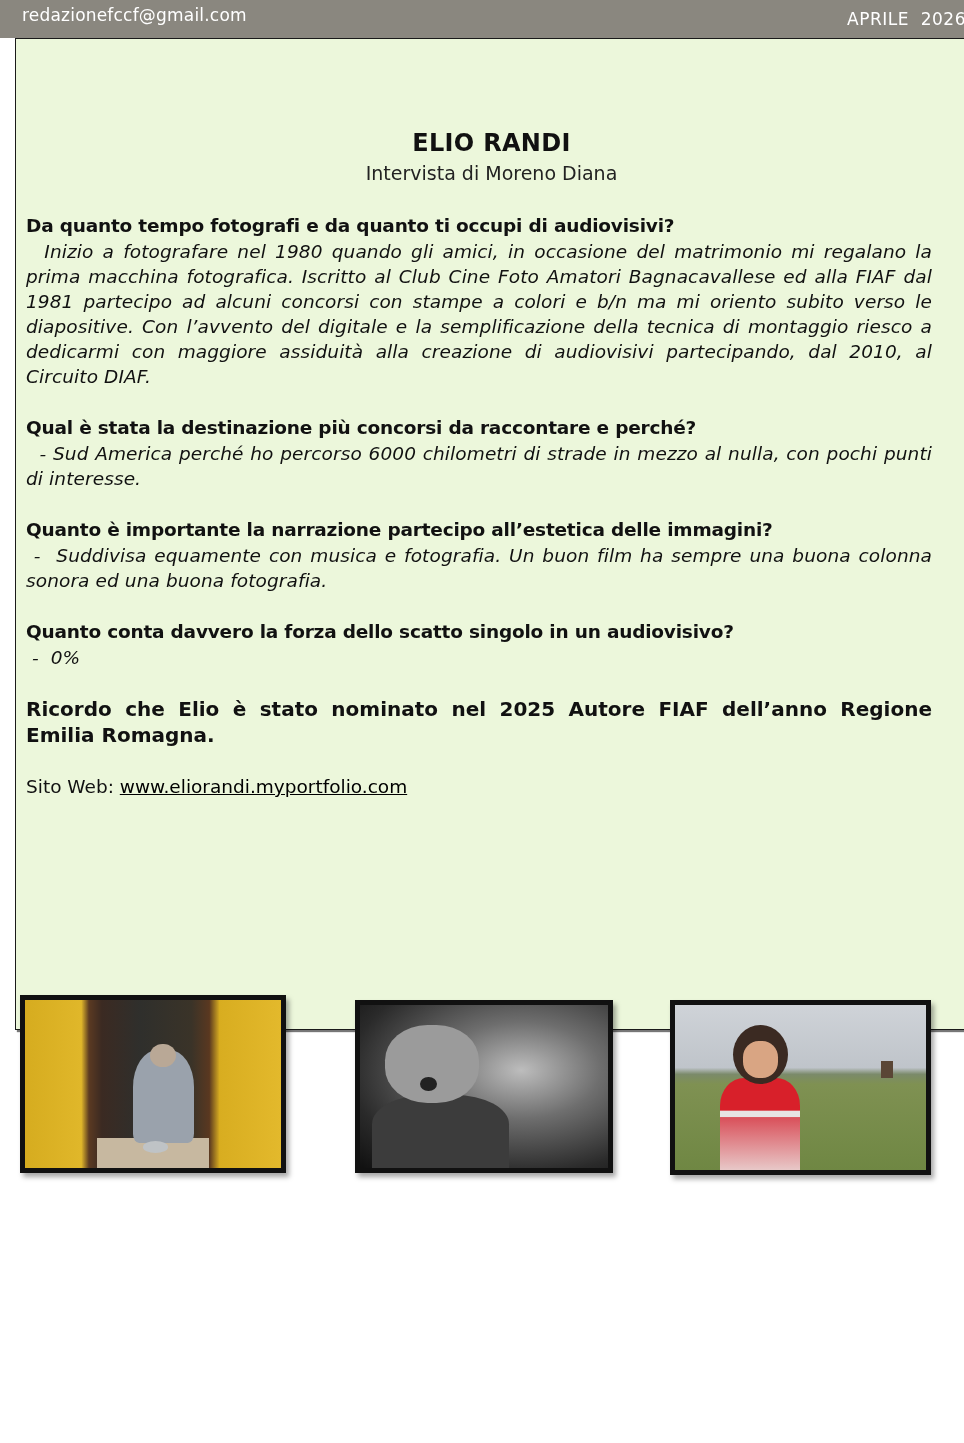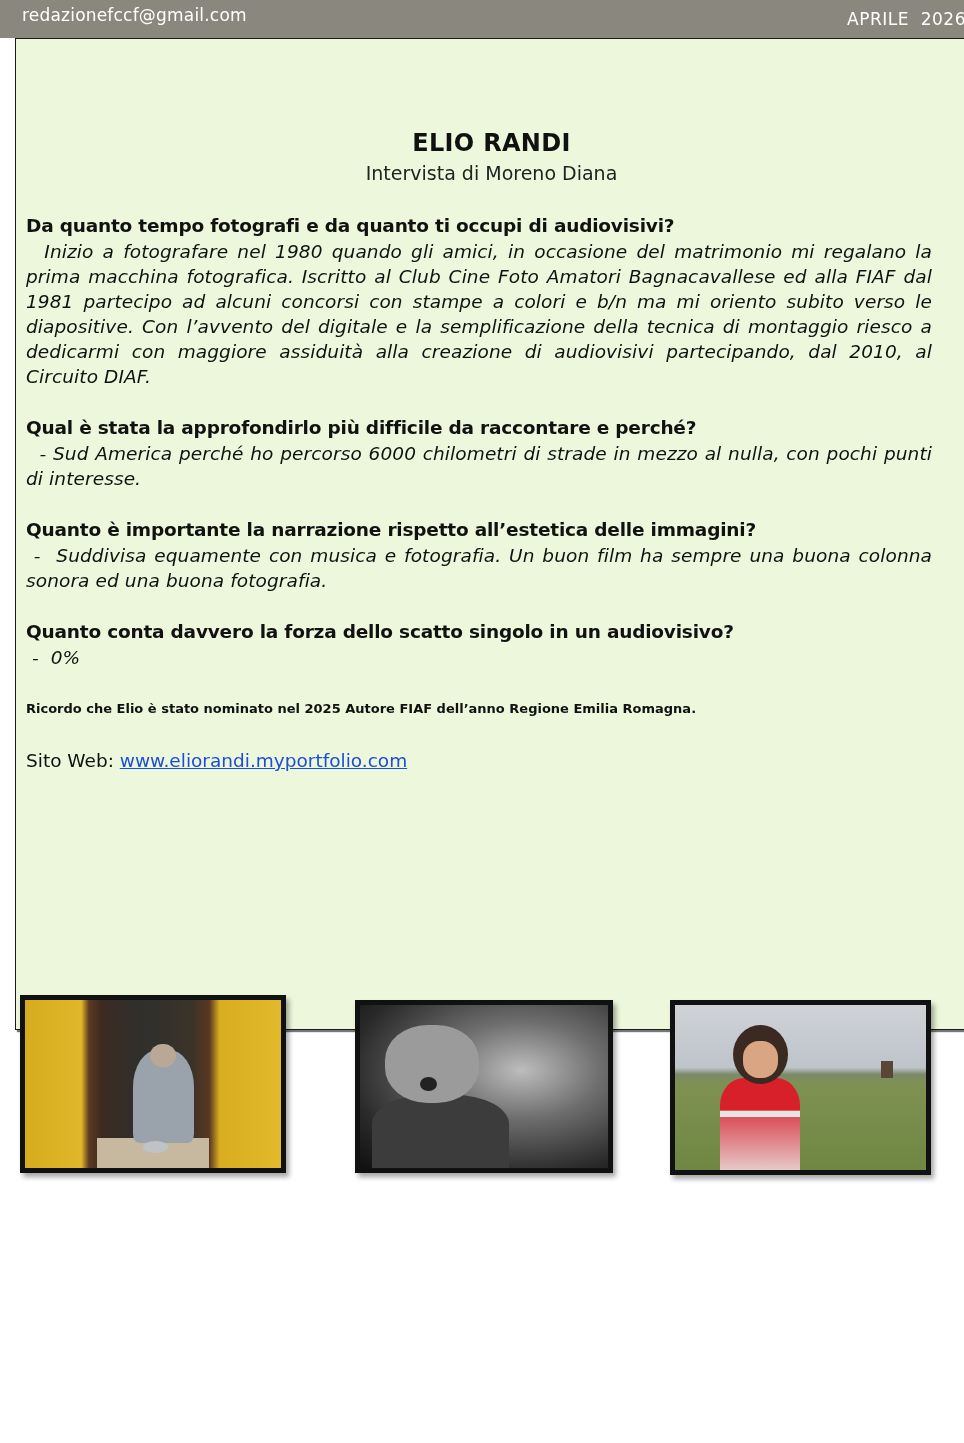--- a/index.html
+++ b/index.html
@@ -12,23 +12,23 @@
     .page { position: absolute; left: 15px; top: 38px; width: 953px; height: 992px;
             background: #ecf7db; border: 1.5px solid #1a1a1a; box-shadow: 2px 2px 1px #777; box-sizing: border-box; padding-left: 40px; }
     .title { position: absolute; left: 0; width: 100%; top: 90px; text-align: center;
              font-size: 24px; font-weight: bold; color: #111; letter-spacing: 0.3px; }
     .subtitle { position: absolute; left: 0; width: 100%; top: 123px; text-align: center;
                 font-size: 19px; color: #222; }
     .content { position: absolute; left: 10px; top: 174px; width: 906px; color: #111; }
     .q { font-weight: bold; font-size: 18.5px; line-height: 26px; letter-spacing: -0.2px; }
     .a { font-style: italic; font-size: 18.5px; line-height: 25px; text-align: justify; letter-spacing: 0.1px; }
     .block { margin-bottom: 26px; }
-    .note { font-weight: bold; font-size: 13px; line-height: 26px; text-align: justify; margin-bottom: 26px; }
+    .note { font-weight: bold; font-size: 20px; line-height: 26px; text-align: justify; margin-bottom: 26px; }
     .site { font-size: 18.5px; line-height: 26px; }
-    .site a { color: #1d4ed8; }
+    .site a { color: #000000; }
     .photo { position: absolute; background: #111; box-shadow: 3px 4px 5px rgba(0,0,0,0.35); }
     .photo .inner { position: absolute; left: 5px; top: 5px; right: 5px; bottom: 5px; overflow: hidden; }
     
     .p1 .inner { background: linear-gradient(90deg, #d6ac1f 0%, #e0b72a 22%, #5b3a22 25%, #3b2a22 30%, #2f2f2c 45%, #3a3328 65%, #5a3820 72%, #d8ad20 76%, #e3b92c 100%); }
     .p1 .man { position: absolute; left: 42%; top: 30%; width: 24%; height: 55%; background: #9aa2ac; border-radius: 40% 40% 10% 10%; }
     .p1 .head { position: absolute; left: 49%; top: 26%; width: 10%; height: 14%; background: #b9a896; border-radius: 50%; }
     .p1 .floor { position: absolute; left: 28%; top: 82%; width: 44%; height: 18%; background: #c7b8a0; }
     .p1 .bowl { position: absolute; left: 46%; top: 84%; width: 10%; height: 7%; background: #bfc3c6; border-radius: 50%; }
     
     .p2 .inner { background: radial-gradient(ellipse at 65% 40%, #bdbdbd 0%, #6e6e6e 35%, #2a2a2a 75%, #101010 100%); }
@@ -53,25 +53,25 @@
 <div class="page">
   <div class="title">ELIO RANDI</div>
   <div class="subtitle">Intervista di Moreno Diana</div>
 
   <div class="content">
     <div class="block">
       <div class="q">Da quanto tempo fotografi e da quanto ti occupi di audiovisivi?</div>
       <div class="a" style="white-space:pre-wrap">  Inizio a fotografare nel 1980 quando gli amici, in occasione del matrimonio mi regalano la prima macchina fotografica. Iscritto al Club Cine Foto Amatori Bagnacavallese ed alla FIAF dal 1981 partecipo ad alcuni concorsi con stampe a colori e b/n ma mi oriento subito verso le diapositive. Con l’avvento del digitale e la semplificazione della tecnica di montaggio riesco a dedicarmi con maggiore assiduità alla creazione di audiovisivi partecipando, dal 2010, al Circuito DIAF.</div>
     </div>
     <div class="block">
-      <div class="q">Qual è stata la approfondirlo più difficile da raccontare e perché?</div>
+      <div class="q">Qual è stata la destinazione più concorsi da raccontare e perché?</div>
       <div class="a" style="white-space:pre-wrap">  - Sud America perché ho percorso 6000 chilometri di strade in mezzo al nulla, con pochi punti di interesse.</div>
     </div>
     <div class="block">
-      <div class="q">Quanto è importante la narrazione rispetto all’estetica delle immagini?</div>
+      <div class="q">Quanto è importante la narrazione partecipo all’estetica delle immagini?</div>
       <div class="a" style="white-space:pre-wrap"> -  Suddivisa equamente con musica e fotografia. Un buon film ha sempre una buona colonna sonora ed una buona fotografia.</div>
     </div>
     <div class="block">
       <div class="q">Quanto conta davvero la forza dello scatto singolo in un audiovisivo?</div>
       <div class="a" style="white-space:pre-wrap"> -  0%</div>
     </div>
 
     <div class="note">Ricordo che Elio è stato nominato nel 2025 Autore FIAF dell’anno Regione Emilia Romagna.</div>
 
     <div class="site">

